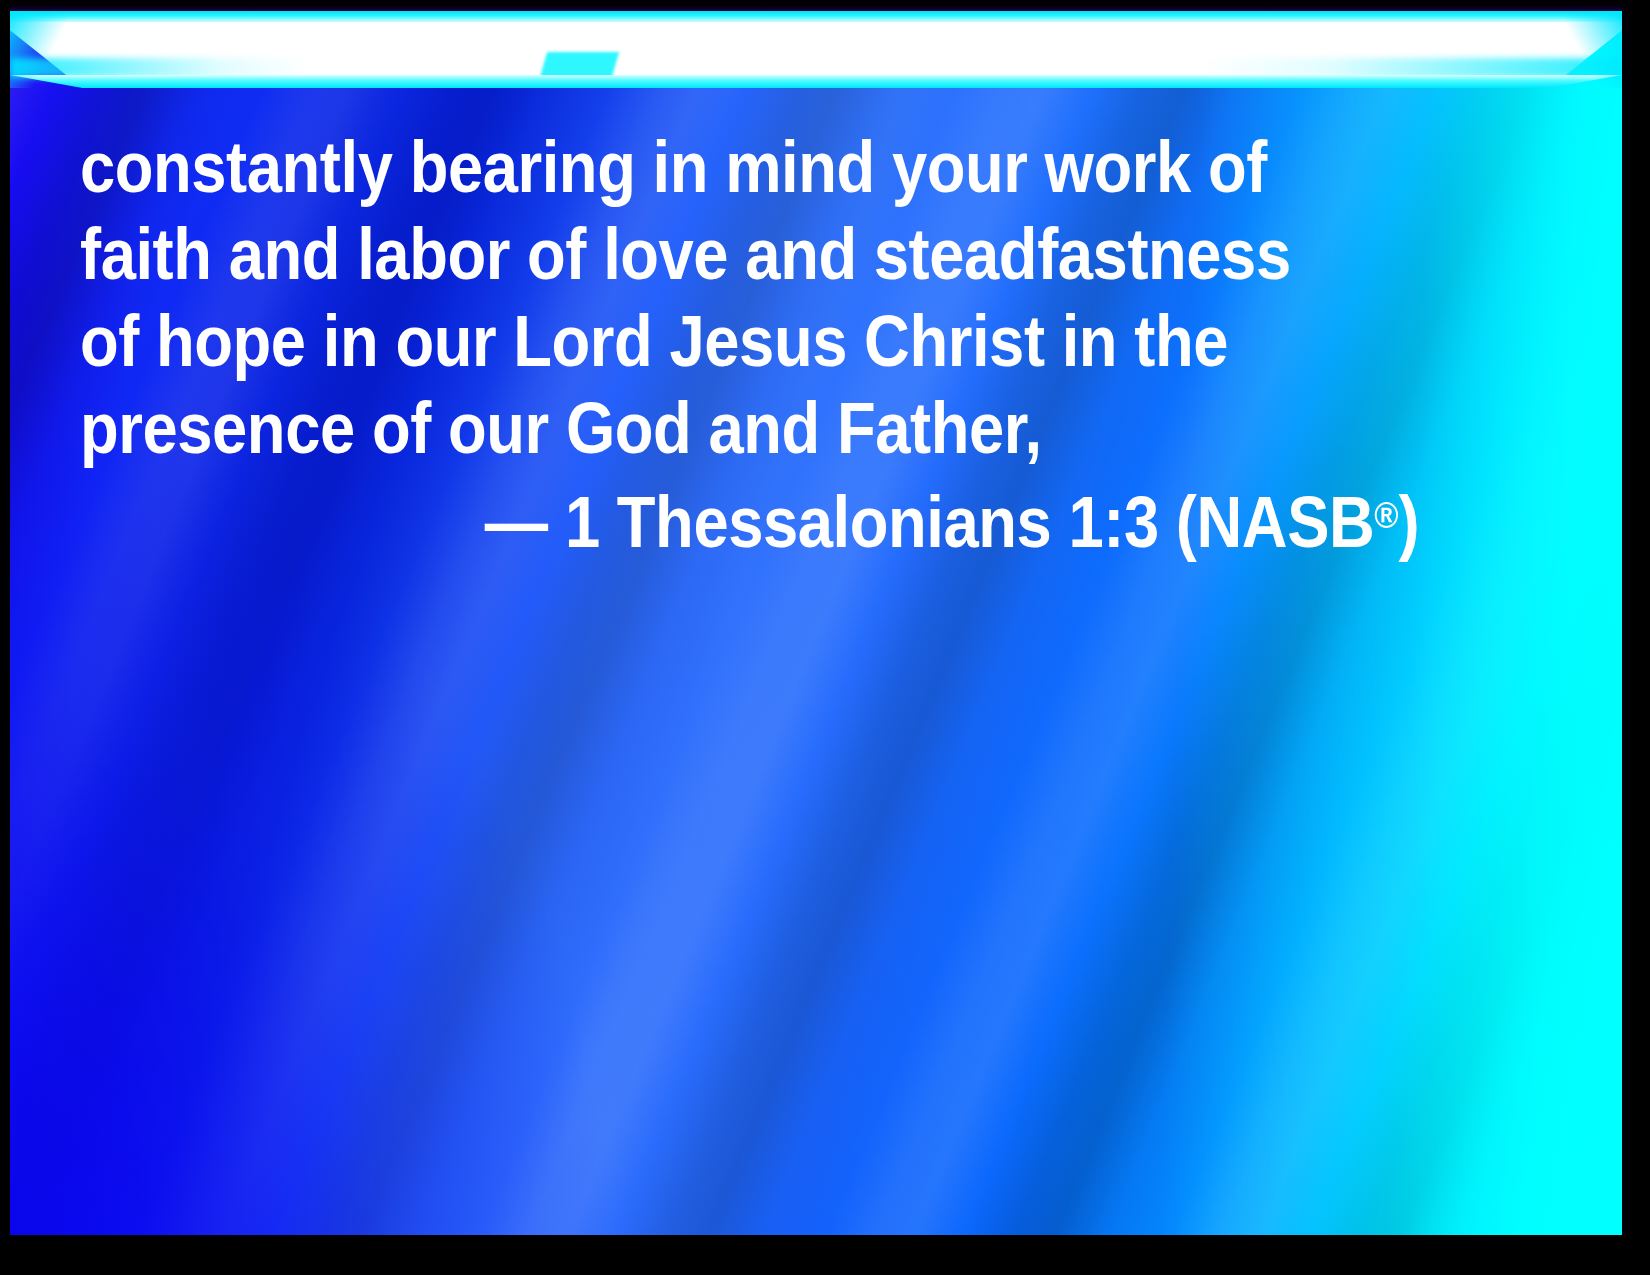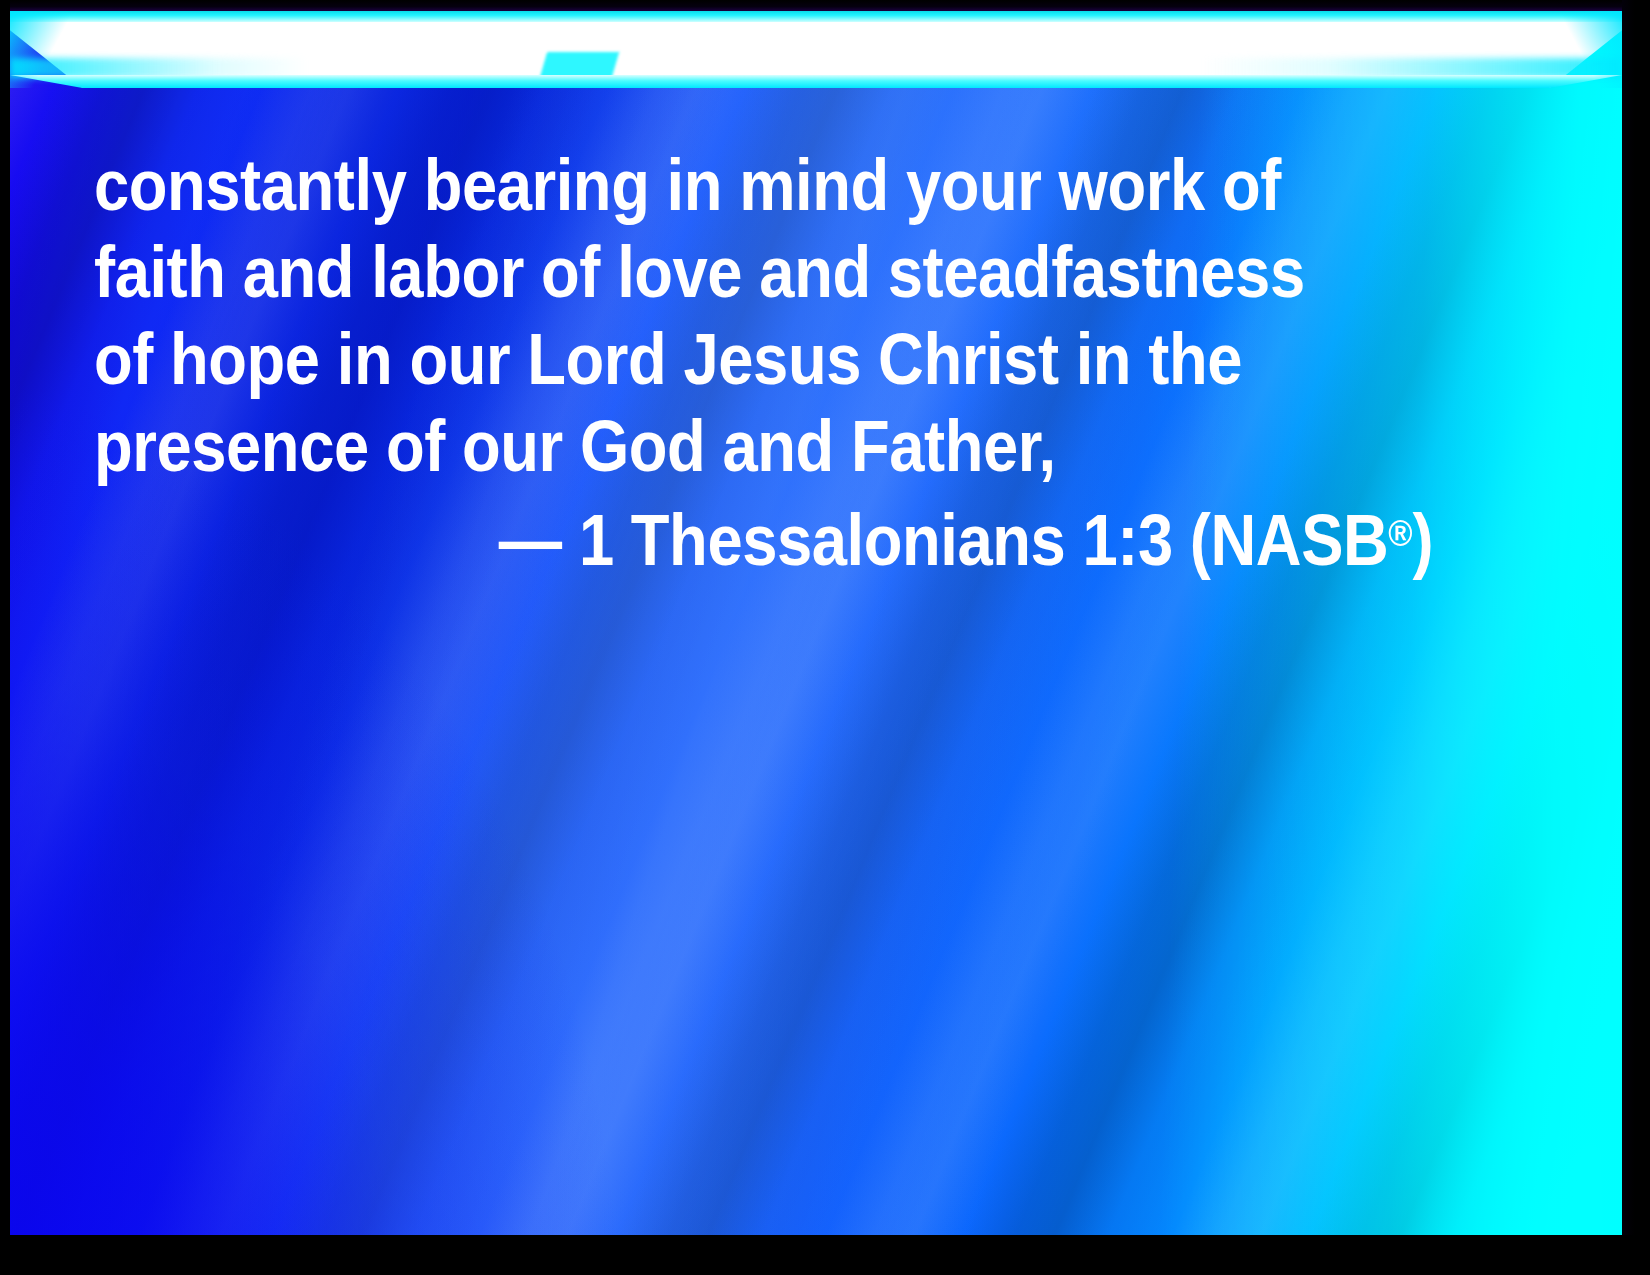--- a/index.html
+++ b/index.html
@@ -211,25 +211,24 @@
     pointer-events: none;
   }
   #frame-left   { left: 0;  top: 0; width: 10px;  height: 1275px; }
   #frame-right  { right: 0; top: 0; width: 28px;  height: 1275px;
                   background: linear-gradient(270deg,#000 0%,#000 55%,#03000A 100%); }
   #frame-bottom { left: 0;  bottom: 0; width: 1650px; height: 40px; }
 
   
   #verse-block {
     position: absolute;
-    left: 94px;
+    left: 80px;
     top: 124px;
     width: 1470px;
     z-index: 5;
-    margin-top: 18px;
   }
 
   .verse-line {
     color: #FFFFFF;
     font-family: "Liberation Sans Narrow", "Liberation Sans", "DejaVu Sans Condensed", sans-serif;
     font-weight: bold;
     font-size: 72px;
     line-height: 87px;
     letter-spacing: -0.5px;
     white-space: nowrap;

